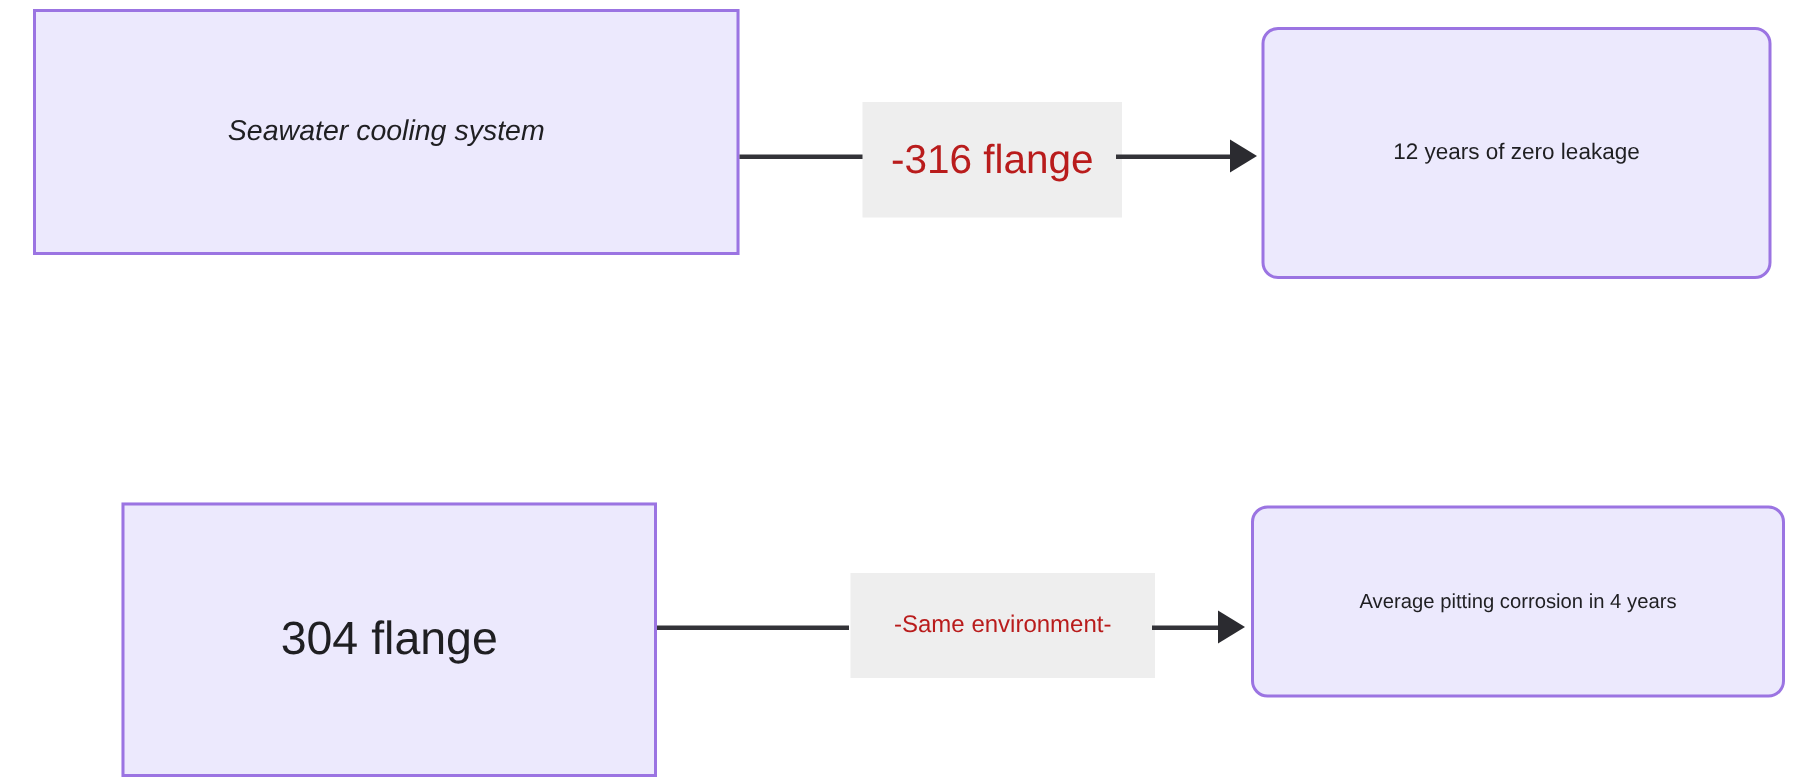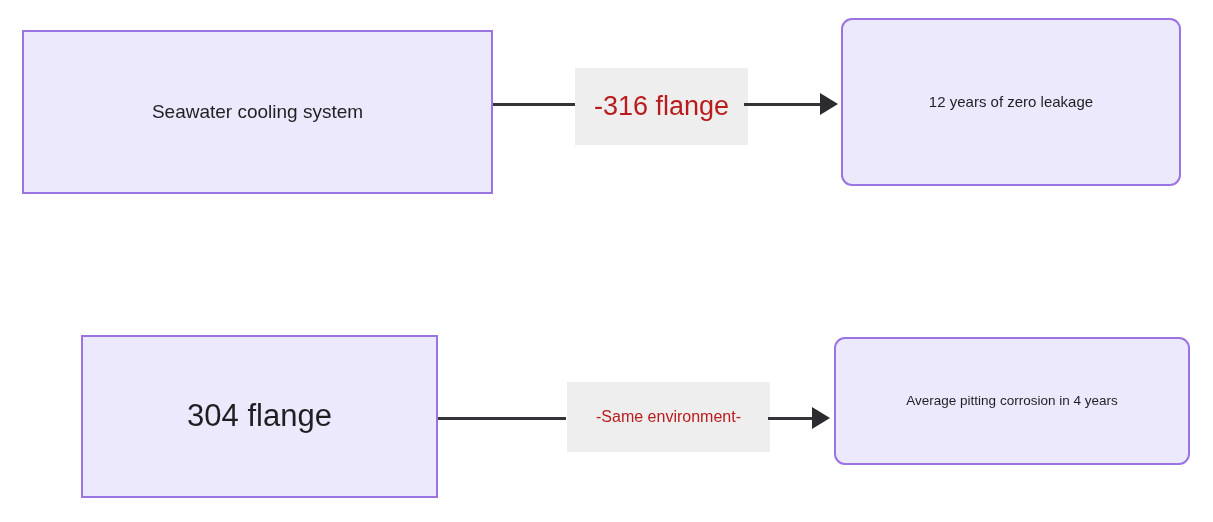--- a/index.html
+++ b/index.html
@@ -31,29 +31,30 @@
     text-align: center;
     color: #1f1f22;
     line-height: 1.25;
     padding: 4px 10px;
   }
   .node.rounded { border-radius: 11px; }
   .node.sharp { border-radius: 0px; }
 
   
   #node-seawater-cooling-system {
-    left: 22px; top: 30px; width: 471px; height: 164px;
+    left: 22px; top: 6px; width: 471px; height: 164px;
     font-size: 19px;
+    font-style: italic;
   }
   #node-zero-leakage {
     left: 841px; top: 18px; width: 340px; height: 168px;
     font-size: 15px;
   }
   #node-304-flange {
-    left: 81px; top: 335px; width: 357px; height: 163px;
+    left: 81px; top: 335px; width: 357px; height: 183px;
     font-size: 31px;
   }
   #node-pitting-corrosion {
     left: 834px; top: 337px; width: 356px; height: 128px;
     font-size: 13.5px;
   }
 
   
   .edge-line {
     position: absolute;

